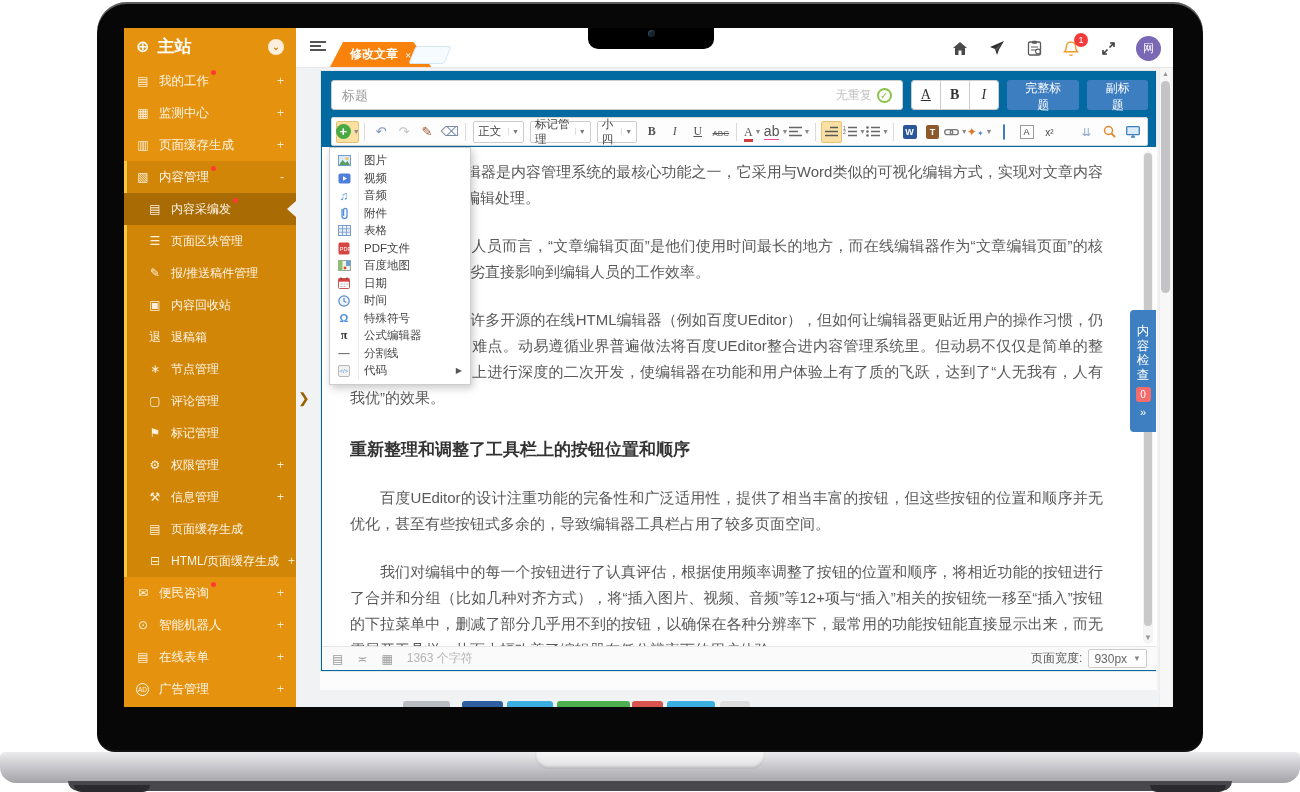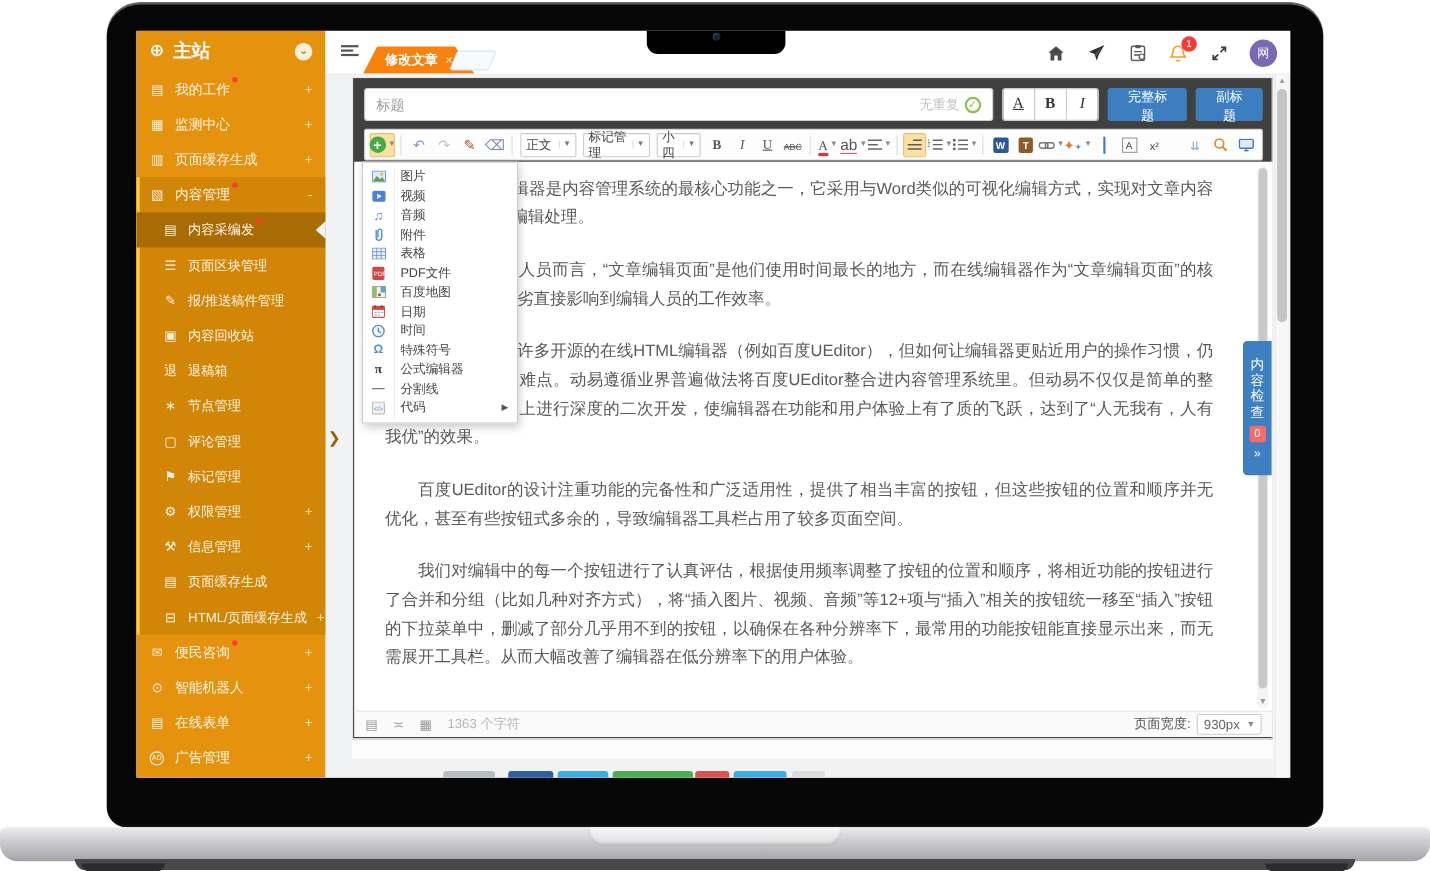--- a/index.html
+++ b/index.html
@@ -57,21 +57,21 @@
        transform:skewX(-22deg);border-radius:3px;}
   .tb-icons{position:absolute;right:12px;top:0;height:40px;display:flex;align-items:center;gap:19px;}
   .tb-ic{width:18px;height:18px;display:flex;align-items:center;justify-content:center;position:relative;cursor:pointer;color:#4a4a4a;}
   .badge{position:absolute;top:-6px;right:-8px;min-width:14px;height:14px;border-radius:8px;background:#f23c3c;color:#fff;
          font-size:9px;display:flex;align-items:center;justify-content:center;padding:0 3px;}
   .avatar{width:25px;height:25px;border-radius:50%;background:#7b68b5;color:#fff;font-size:11px;
           display:flex;align-items:center;justify-content:center;cursor:pointer;}
 
   
   .content{position:absolute;left:0;top:40px;width:877px;height:639px;background:#f1f2f3;}
-  .panel{position:absolute;left:24px;top:2px;width:837px;height:602px;background:#404040;border:1px solid #e6e7e9;}
+  .panel{position:absolute;left:24px;top:2px;width:837px;height:602px;background:#0369a1;border:1px solid #e6e7e9;}
 
   .title-row{position:absolute;left:10px;top:9px;height:30px;width:817px;display:flex;align-items:stretch;}
   .title-input{position:relative;width:595px;border:1px solid #ccc;border-radius:3px;background:#fff;}
   .title-input input{width:100%;height:100%;border:0;outline:0;padding:0 100px 0 10px;font-size:13px;color:#333;background:transparent;}
   .title-input input::placeholder{color:#9a9a9a;}
   .dup{position:absolute;right:10px;top:0;height:100%;display:flex;align-items:center;gap:5px;color:#c3c3c3;font-size:12px;}
   .chk{width:15px;height:15px;border:2px solid #8bc34a;border-radius:50%;color:#8bc34a;font-size:10px;font-weight:bold;
        display:flex;align-items:center;justify-content:center;}
   .abi{display:flex;margin-left:8px;border:1px solid #ccc;border-radius:3px;overflow:hidden;}
   .abi span{width:30px;display:flex;align-items:center;justify-content:center;font-family:"Liberation Serif",serif;
@@ -483,20 +483,21 @@
                 </svg>
               </span>
             </span>
           </div>
 
         <div class="editor">
           <div class="ed-text" id="editor-blocks">
               <p>在线HTML编辑器是内容管理系统的最核心功能之一，它采用与Word类似的可视化编辑方式，实现对文章内容的“所见即所得”的编辑处理。</p>
               <p>对于网站编辑人员而言，“文章编辑页面”是他们使用时间最长的地方，而在线编辑器作为“文章编辑页面”的核心功能，其设计优劣直接影响到编辑人员的工作效率。</p>
               <p>目前市面上有许多开源的在线HTML编辑器（例如百度UEditor），但如何让编辑器更贴近用户的操作习惯，仍然是产品设计中的难点。动易遵循业界普遍做法将百度UEditor整合进内容管理系统里。但动易不仅仅是简单的整合，而是在此基础上进行深度的二次开发，使编辑器在功能和用户体验上有了质的飞跃，达到了“人无我有，人有我优”的效果。</p>
+              <h3>重新整理和调整了工具栏上的按钮位置和顺序</h3>
               <p>百度UEditor的设计注重功能的完备性和广泛适用性，提供了相当丰富的按钮，但这些按钮的位置和顺序并无优化，甚至有些按钮式多余的，导致编辑器工具栏占用了较多页面空间。</p>
               <p>我们对编辑中的每一个按钮进行了认真评估，根据使用频率调整了按钮的位置和顺序，将相近功能的按钮进行了合并和分组（比如几种对齐方式），将“插入图片、视频、音频”等12+项与“插入”相关的按钮统一移至“插入”按钮的下拉菜单中，删减了部分几乎用不到的按钮，以确保在各种分辨率下，最常用的功能按钮能直接显示出来，而无需展开工具栏。从而大幅改善了编辑器在低分辨率下的用户体验。</p>
             </div>
           <div class="ed-sb">
             <span class="thumb"></span>
             <span class="dn">▼</span>
           </div>
         </div>
 
         <div class="insert-menu" id="insert-menu">

